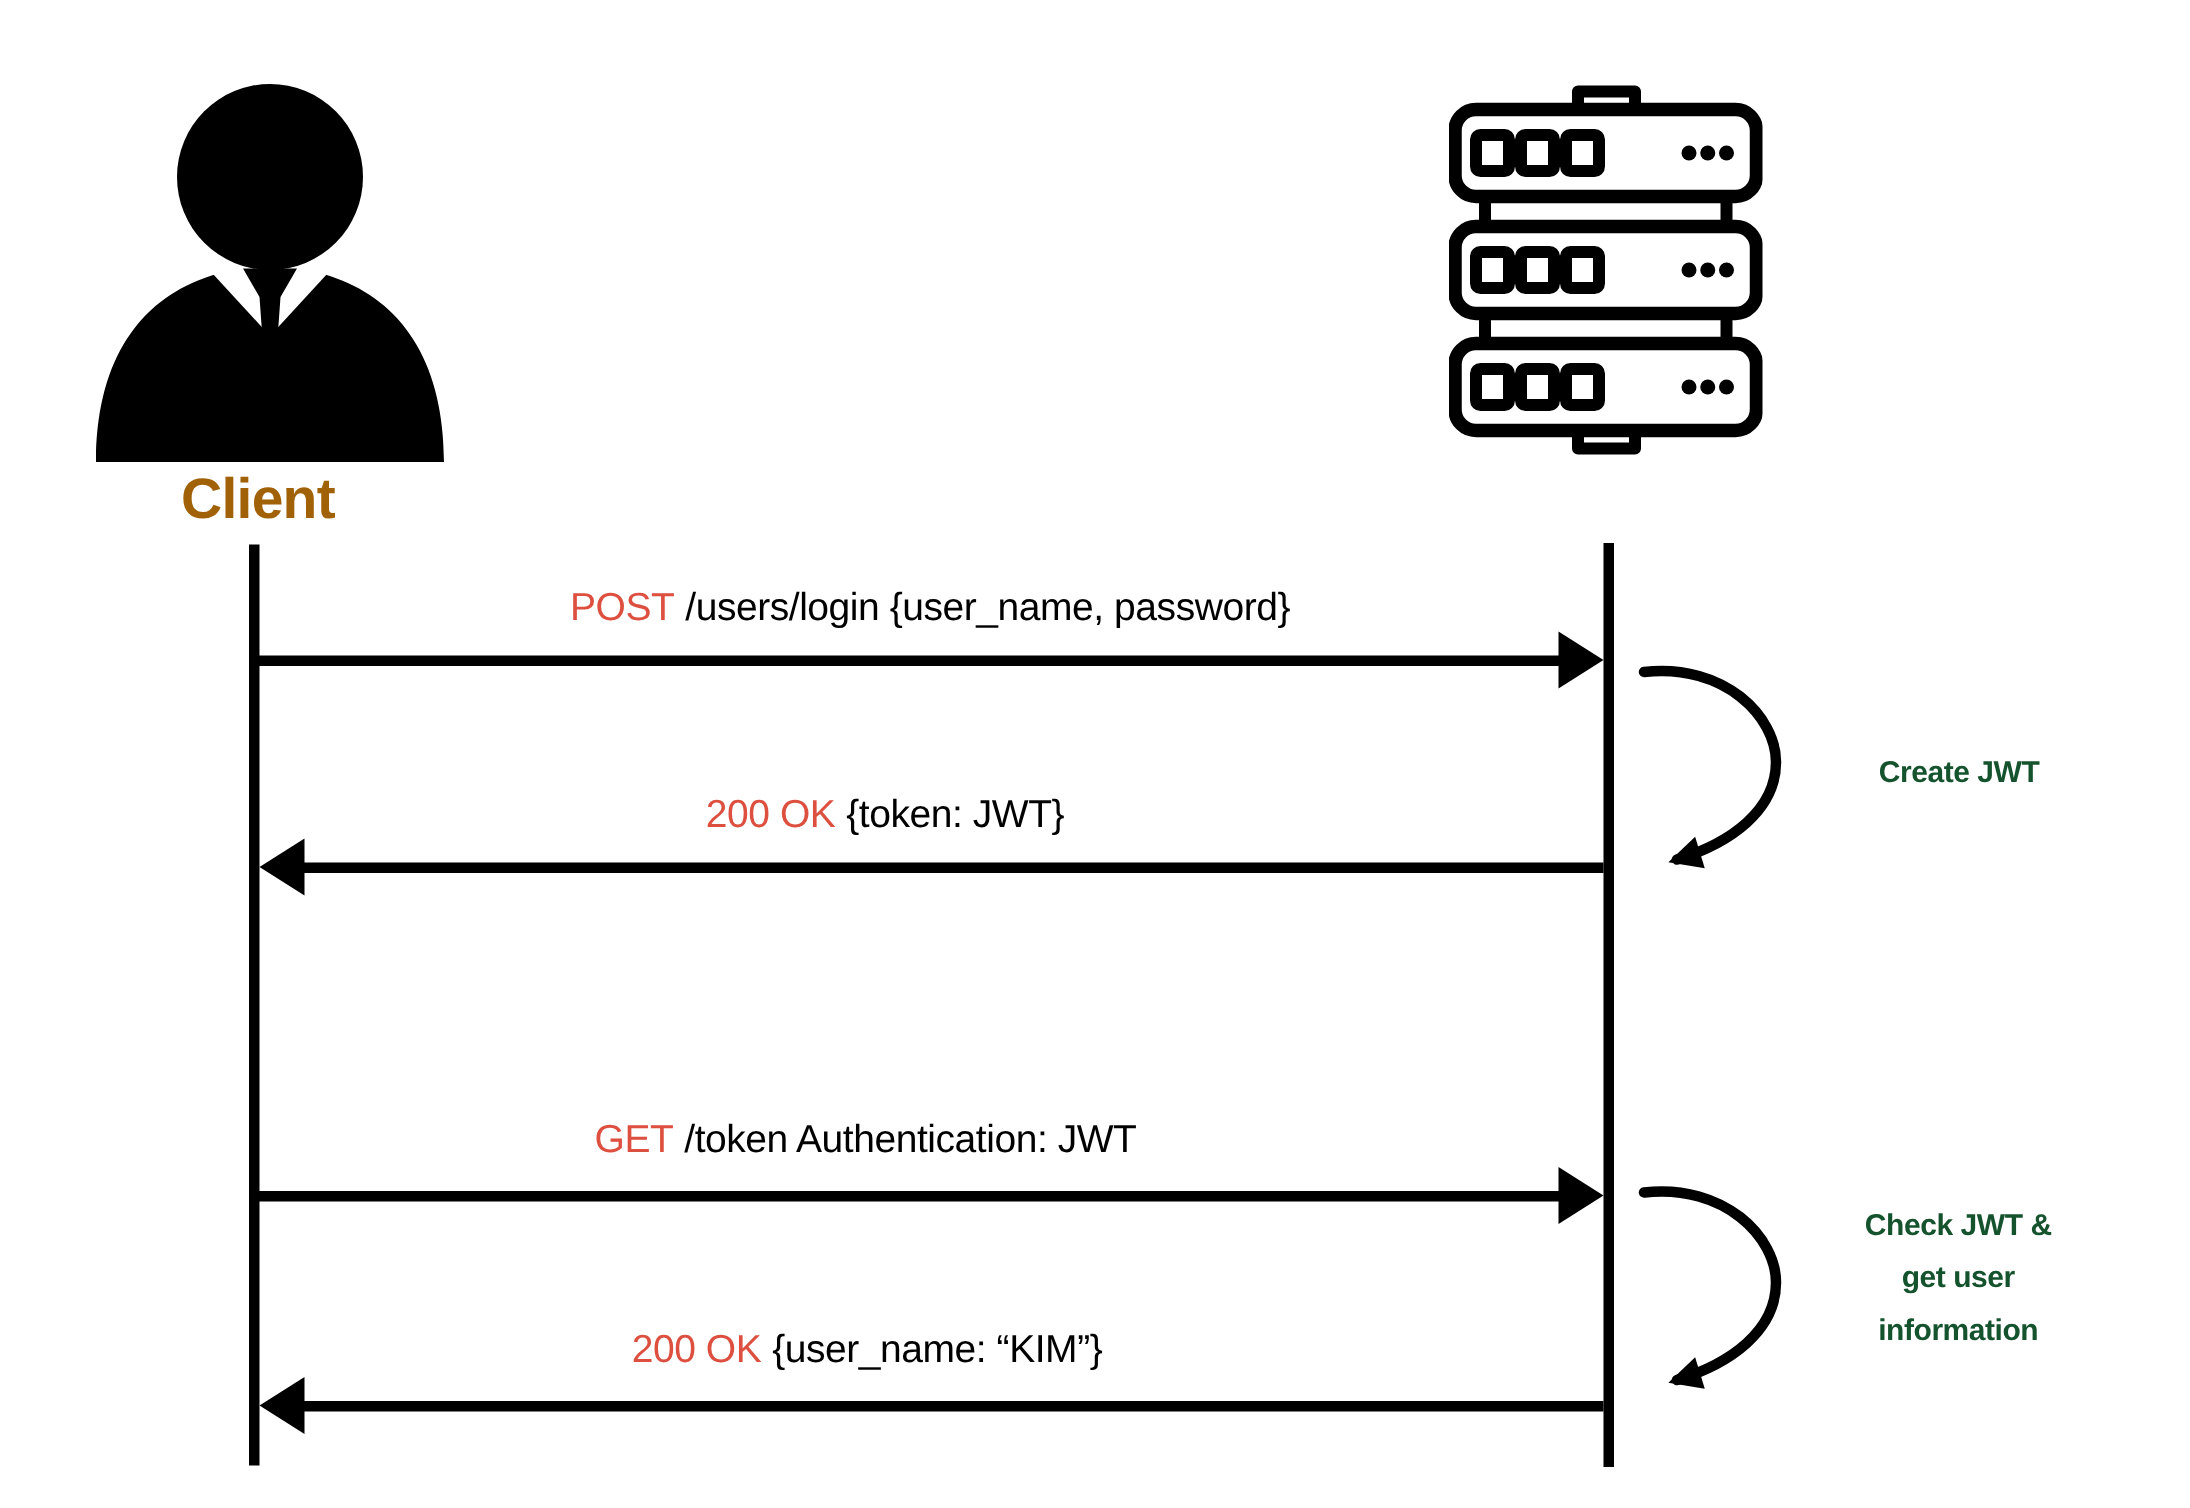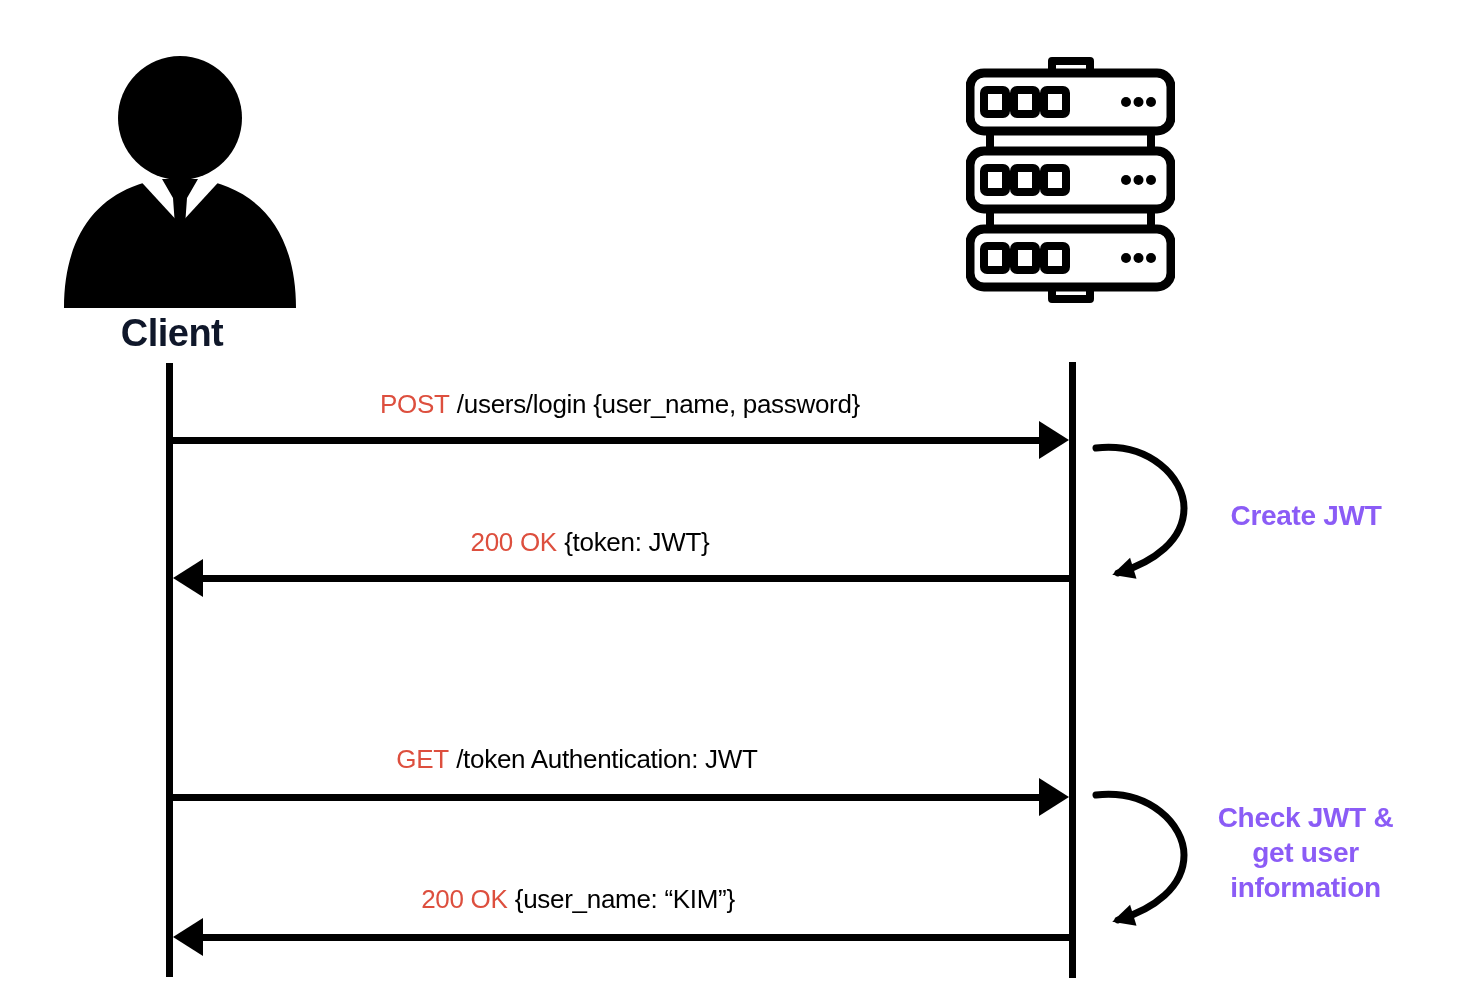--- a/index.html
+++ b/index.html
@@ -15,21 +15,21 @@
 
   
   .client-icon { position: absolute; left: 60px; top: 48px; width: 240px; height: 265px; }
   .server-icon { position: absolute; left: 966px; top: 56px; width: 209px; height: 249px; }
 
   
   .actor-label {
     position: absolute;
     font-size: 38px;
     font-weight: 700;
-    color: #0f172a;
+    color: #a16207;
     text-align: center;
     letter-spacing: -0.5px;
   }
   .client-label { left: 92px; top: 312px; width: 160px; }
   .server-label { left: 996px; top: 312px; width: 160px; }
 
   
   .lifeline { position: absolute; width: 7px; background: #000; }
   .client-lifeline { left: 166px; top: 363px; height: 614px; }
   .server-lifeline { left: 1069px; top: 362px; height: 616px; }
@@ -70,23 +70,23 @@
   .arrow-4 { left: 173px; top: 918px; width: 896px; }
 
   
   .loop-arrow { position: absolute; width: 116px; height: 140px; }
   .loop-1 { left: 1088px; top: 442px; }
   .loop-2 { left: 1088px; top: 789px; }
 
   
   .annotation {
     position: absolute;
-    font-size: 28px;
+    font-size: 20px;
     font-weight: 700;
-    color: #8b5cf6;
+    color: #14532d;
     text-align: center;
     letter-spacing: -0.3px;
     white-space: pre-line;
     line-height: 35px;
   }
   .annotation-1 { left: 1206px; top: 498px; width: 200px; }
   .annotation-2 { left: 1193px; top: 800px; width: 225px; }
 </style>
 </head>
 <body>

